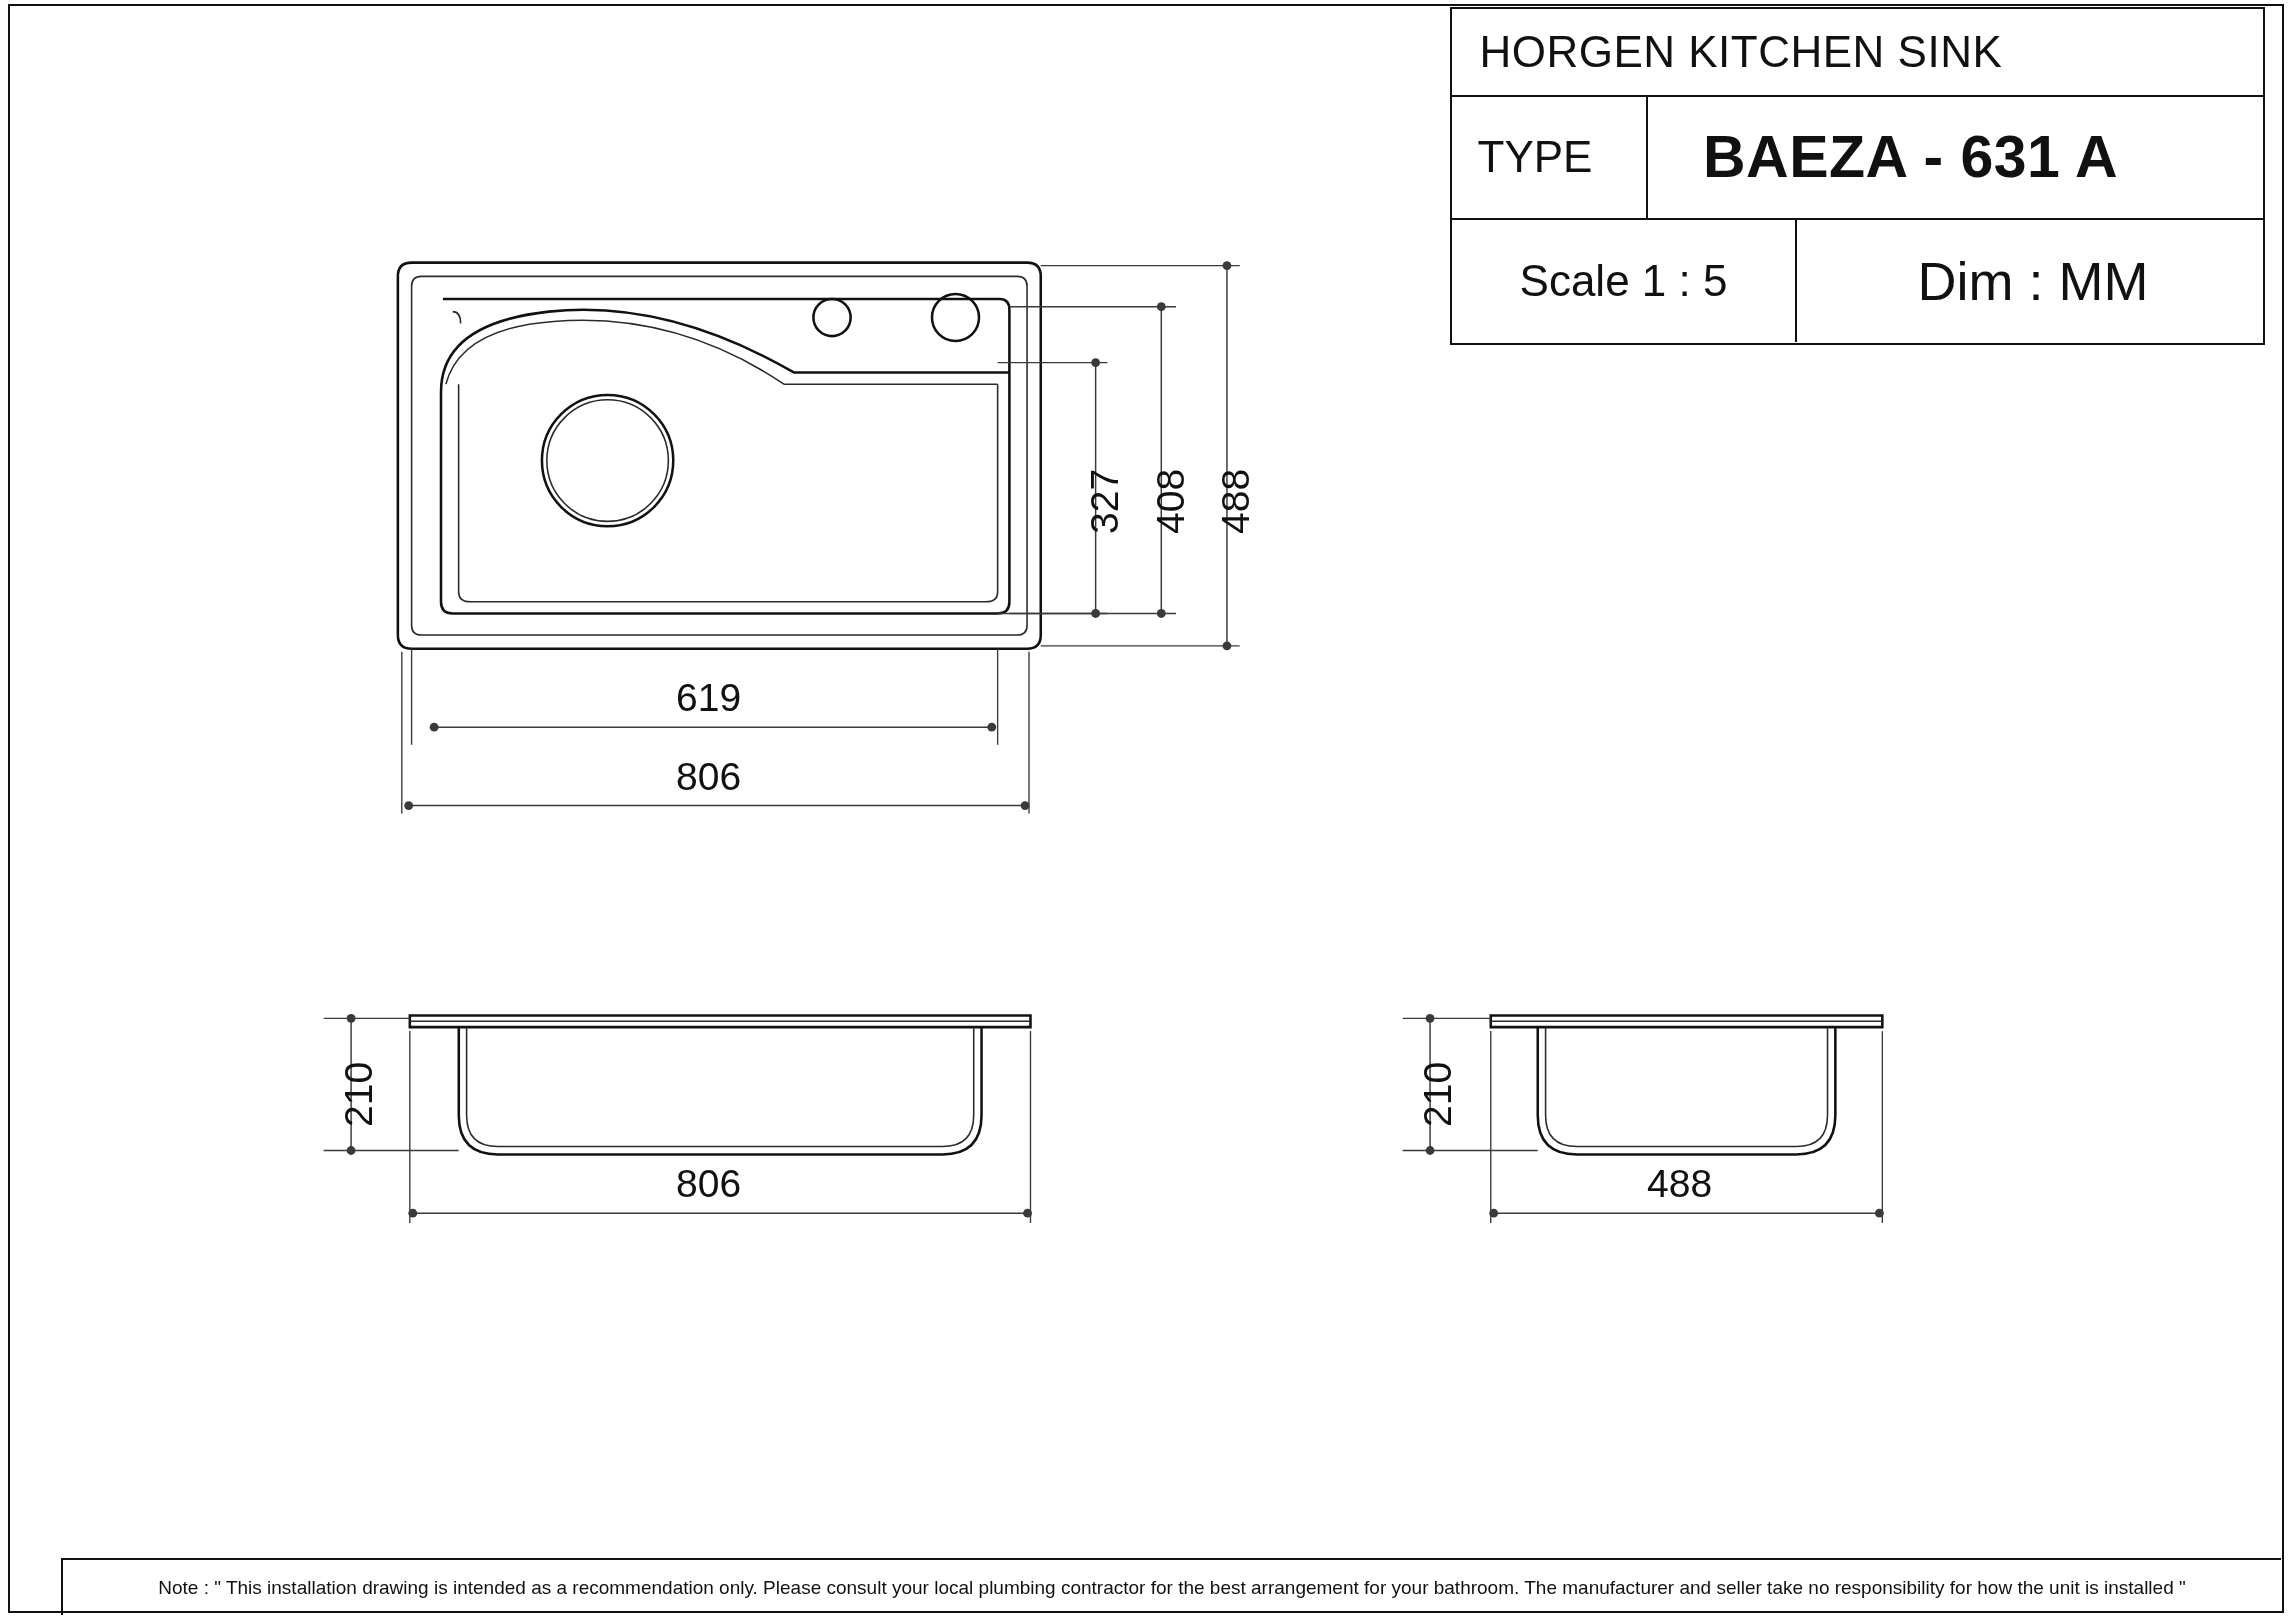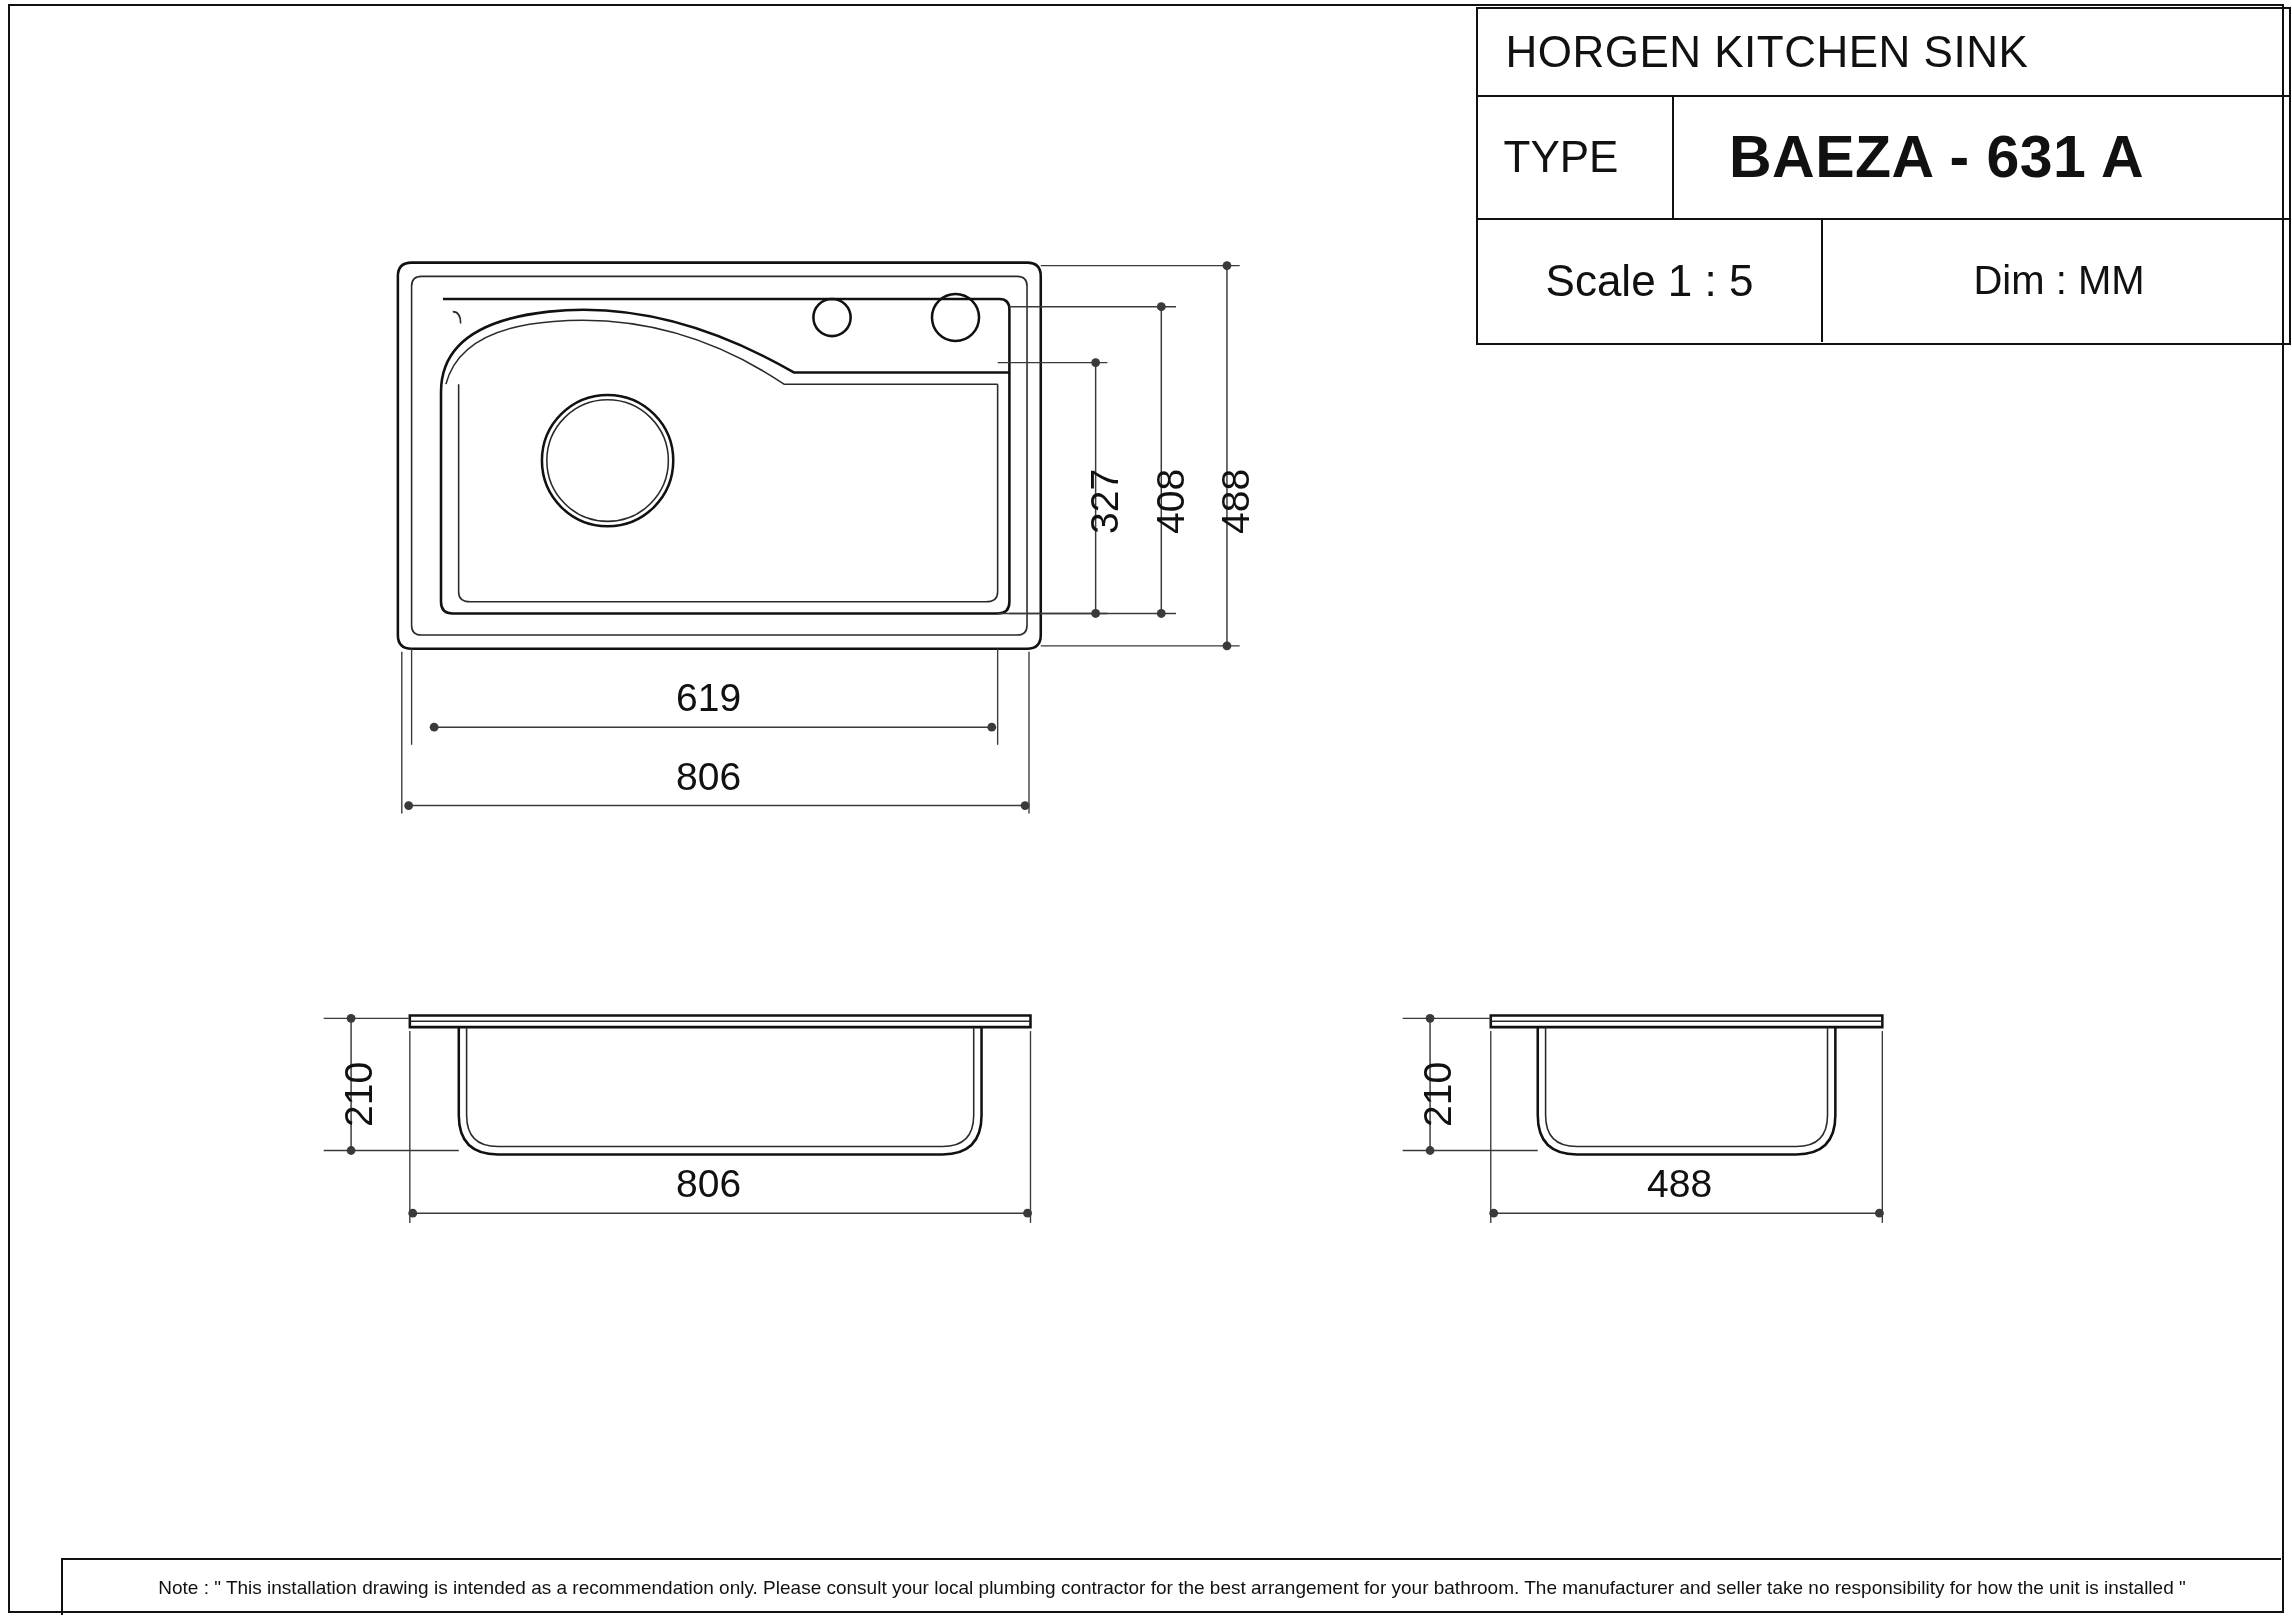--- a/index.html
+++ b/index.html
@@ -23,21 +23,21 @@
     left: 7.8px;
     top: 3.9px;
     width: 2276px;
     height: 1609px;
     border: 2.9px solid #111111;
     box-sizing: border-box;
   }
   
   .titleblock {
     position: absolute;
-    right: 2px;
+    right: 28px;
     top: 6.9px;
     width: 815px;
     height: 338px;
     border: 2.9px solid #111;
     box-sizing: border-box;
     display: flex;
     flex-direction: column;
   }
   .tb-row {
     display: flex;
@@ -88,21 +88,21 @@
     align-items: center;
     justify-content: center;
     font-size: 44px;
     box-sizing: border-box;
   }
   .tb-scale .cell-dim {
     flex: 1;
     display: flex;
     align-items: center;
     justify-content: center;
-    font-size: 40px;
+    font-size: 54px;
     margin-left: 6px;
   }
   
   .notebar {
     position: absolute;
     left: 61px;
     bottom: 5.9px;
     width: 2220px;
     height: 57px;
     border-top: 2.9px solid #111;

